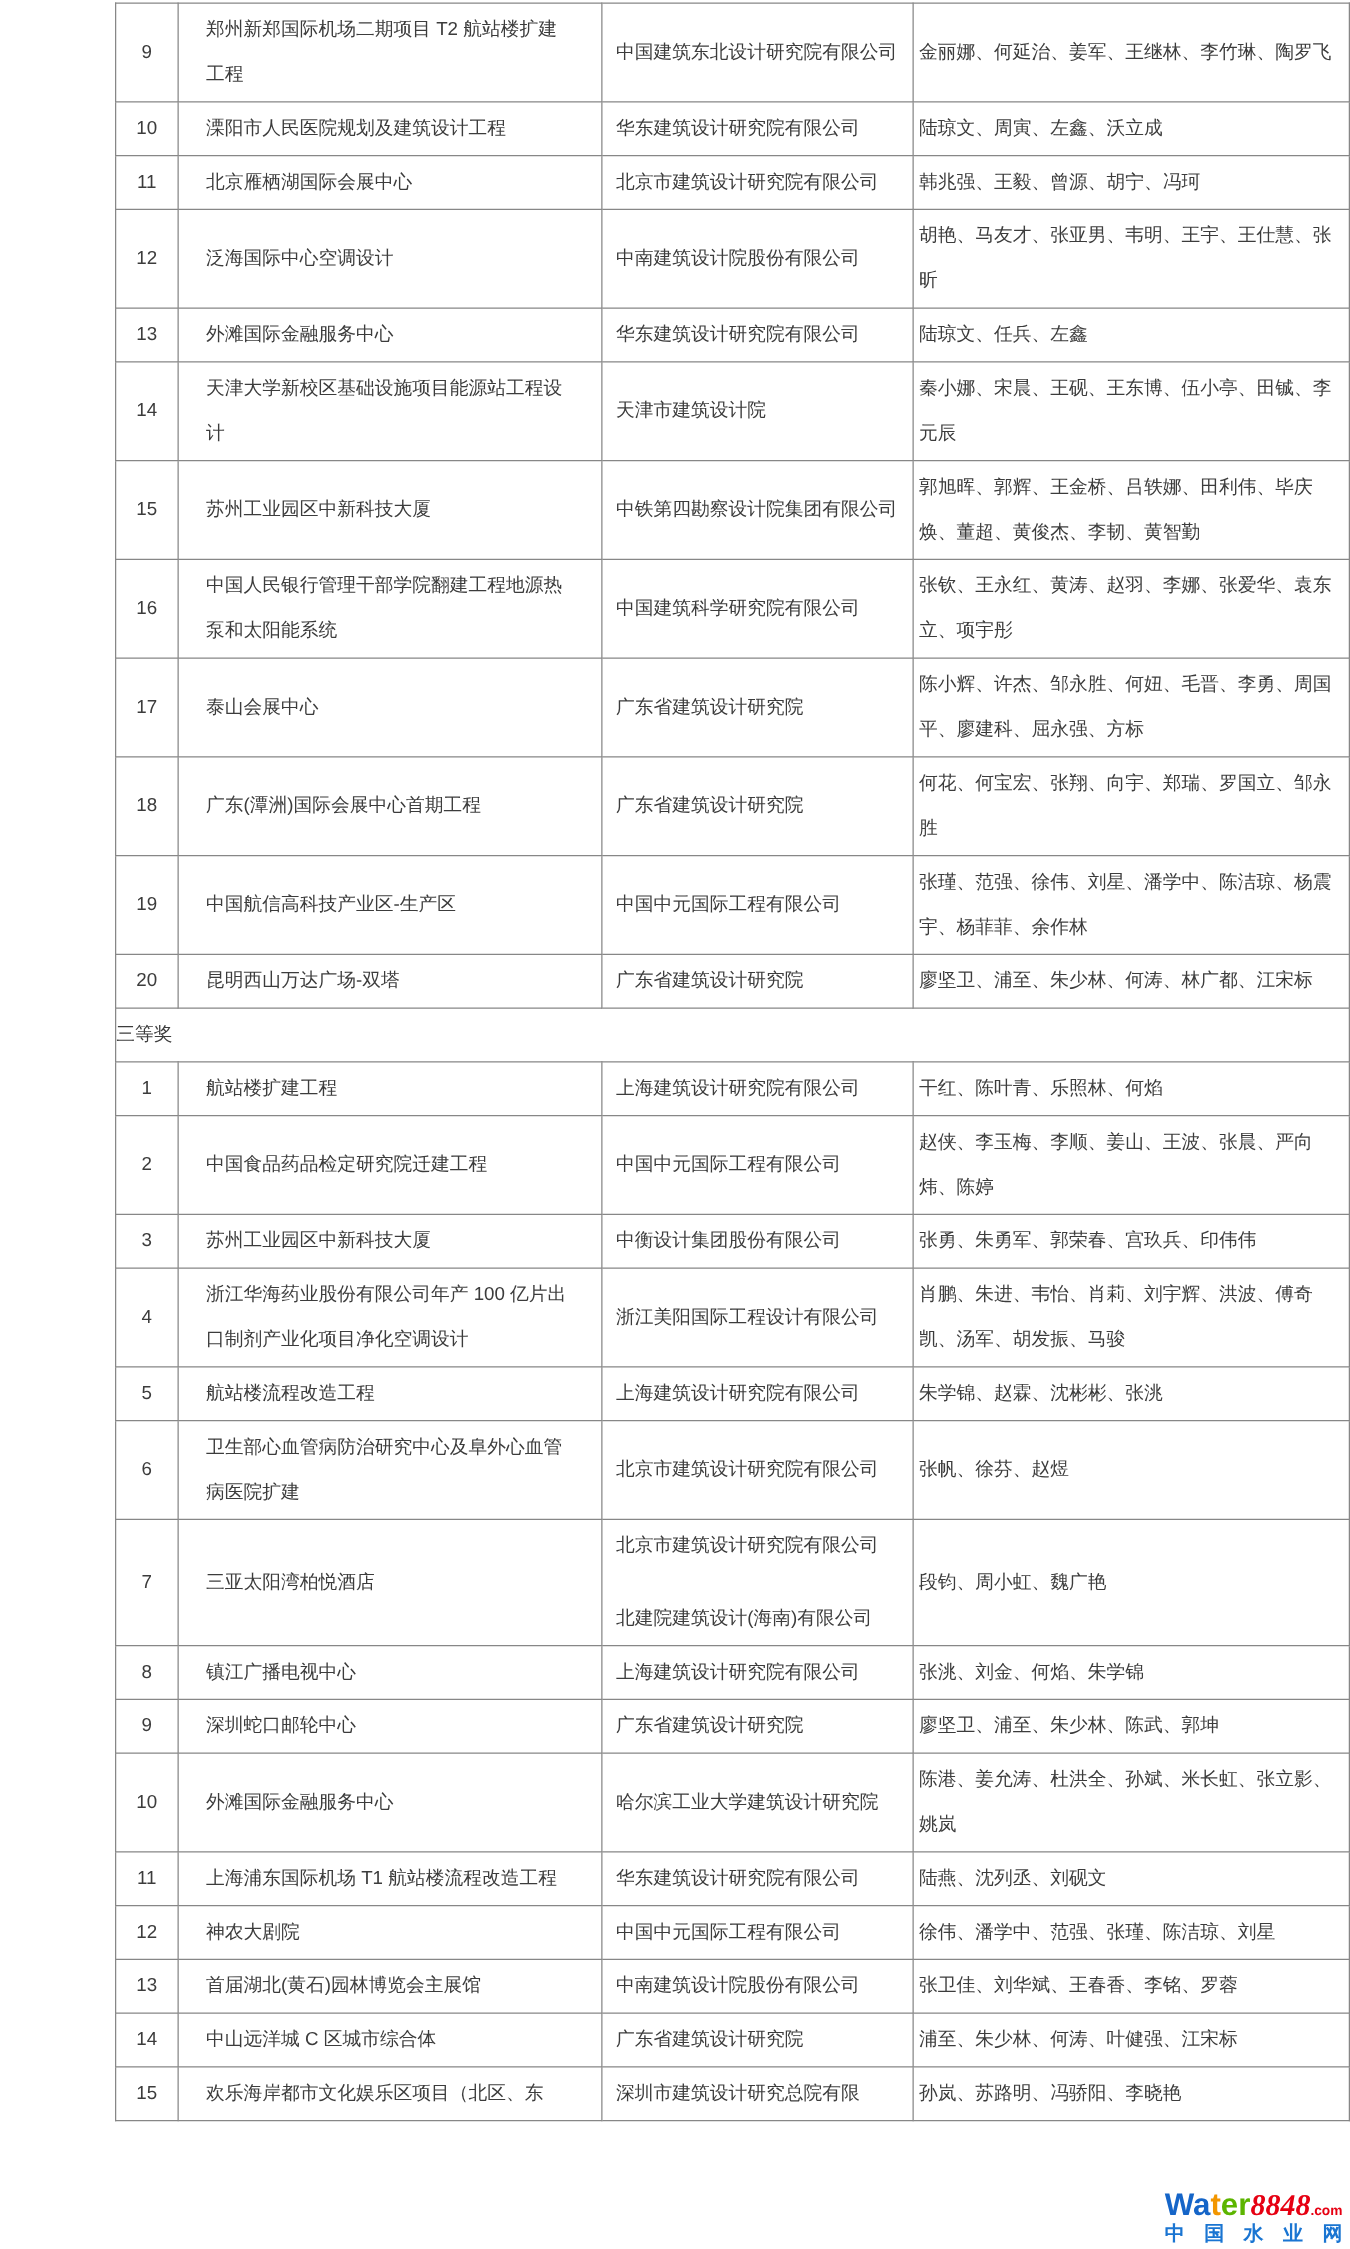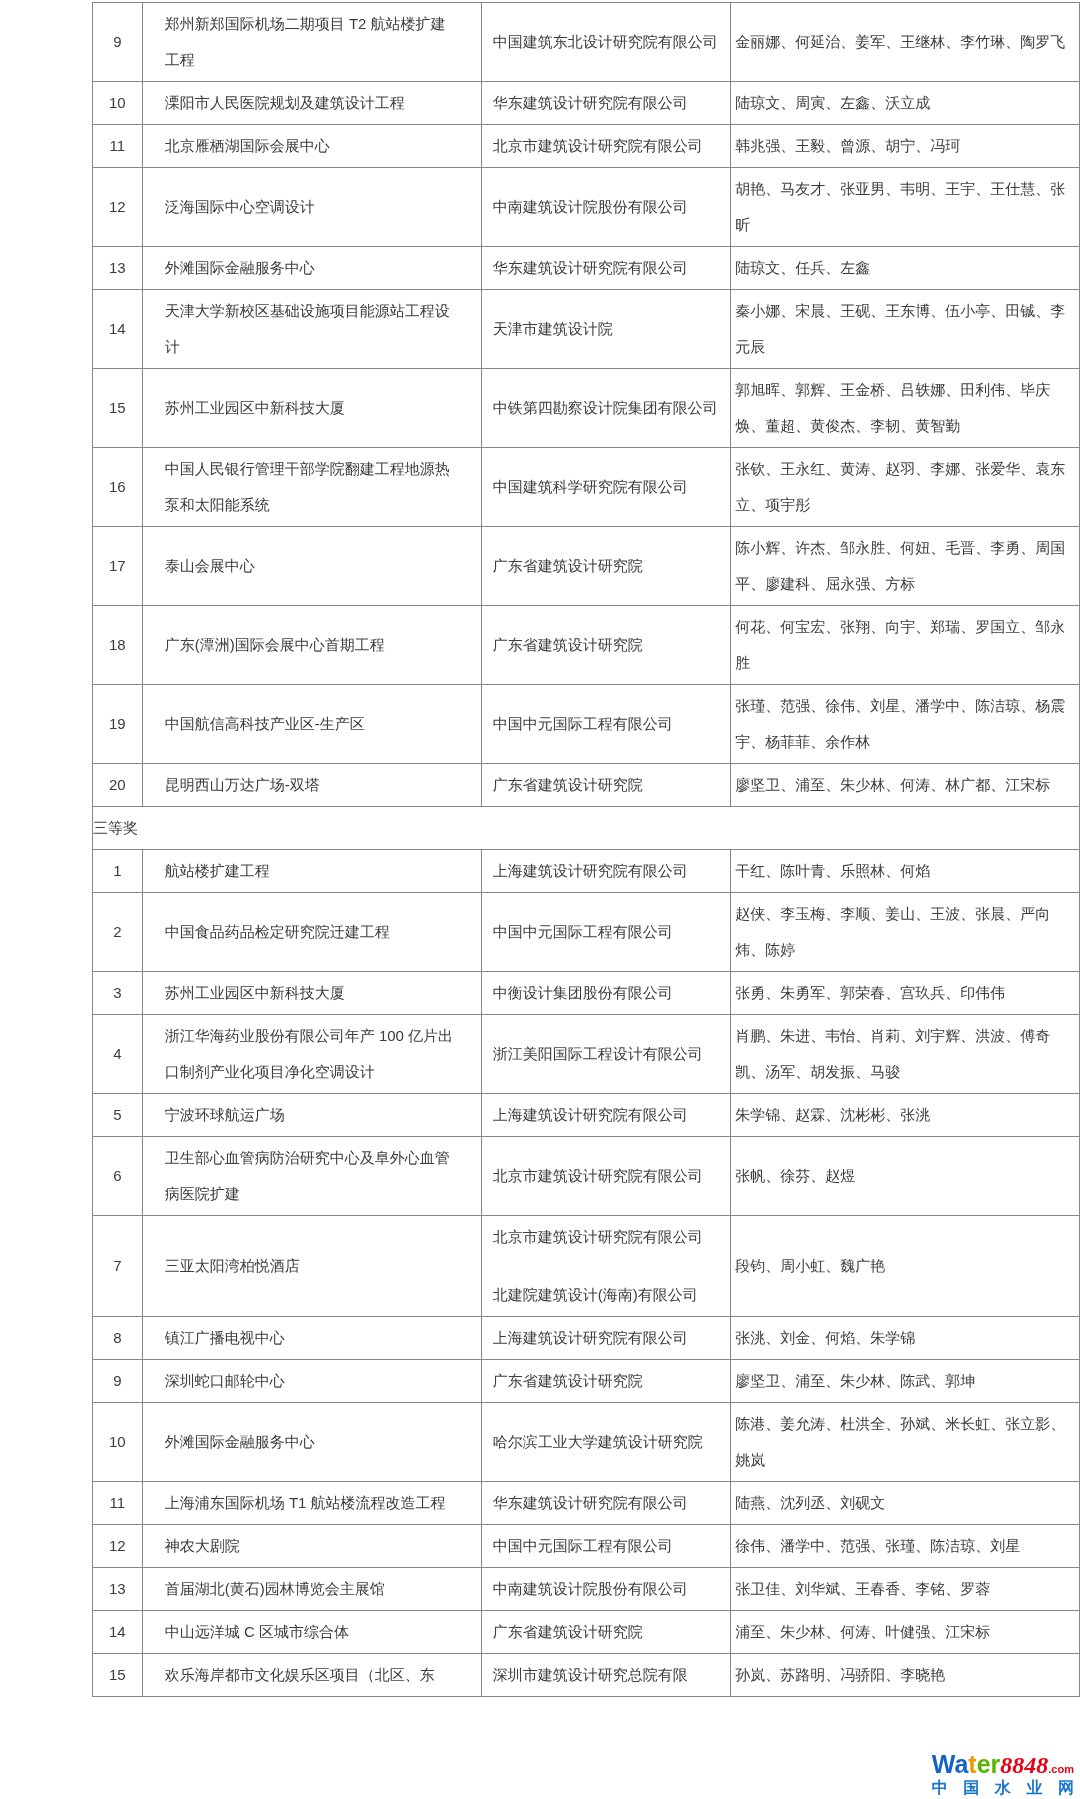--- a/index.html
+++ b/index.html
@@ -173,21 +173,21 @@
       <tr>
     <td class="c-num">4</td>
     <td class="c-project">浙江华海药业股份有限公司年产 100 亿片出口制剂产业化项目净化空调设计</td>
     <td class="c-company">
           <div class="company-line">浙江美阳国际工程设计有限公司</div>
         </td>
     <td class="c-names">肖鹏、朱进、韦怡、肖莉、刘宇辉、洪波、傅奇凯、汤军、胡发振、马骏</td>
   </tr>
       <tr>
     <td class="c-num">5</td>
-    <td class="c-project">宁波环球航运广场</td>
+    <td class="c-project">航站楼流程改造工程</td>
     <td class="c-company">
           <div class="company-line">上海建筑设计研究院有限公司</div>
         </td>
     <td class="c-names">朱学锦、赵霖、沈彬彬、张洮</td>
   </tr>
       <tr>
     <td class="c-num">6</td>
     <td class="c-project">卫生部心血管病防治研究中心及阜外心血管病医院扩建</td>
     <td class="c-company">
           <div class="company-line">北京市建筑设计研究院有限公司</div>

